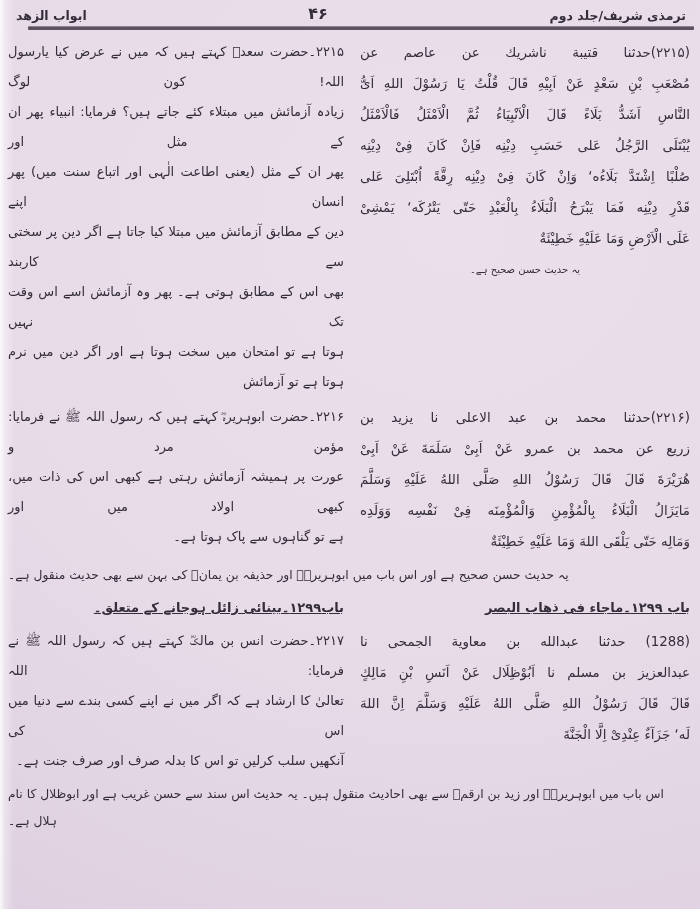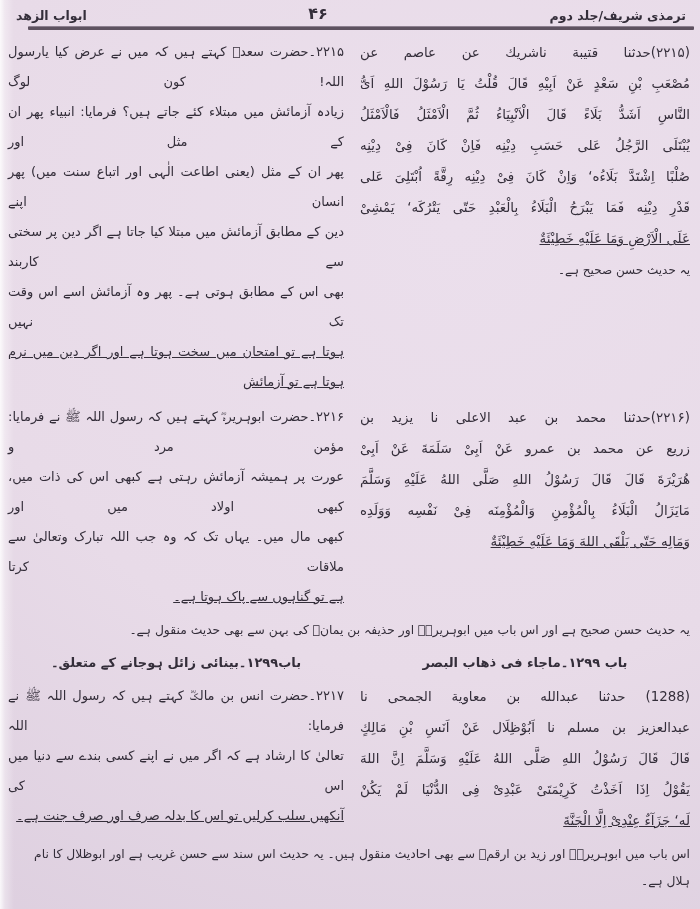--- a/index.html
+++ b/index.html
@@ -22,25 +22,25 @@
   .hdr-center { font-size: 16px; }
   .rule {
     height: 4px; margin: 2px 6px 0 28px; border-radius: 1px;
     background: linear-gradient(180deg, #8d8090 0 1px, var(--rule, #5e5260) 1px 4px);
   }
   .content { padding: 7px 10px 0 8px; }
   .row { display: flex; align-items: flex-start; gap: 16px; margin-bottom: 5px; }
   .acol { flex: 0 0 330px; font-size: 13.4px; line-height: 31px; }
   .ucol { flex: 1; min-width: 0; font-size: 13px; line-height: 30px; }
   .tline { text-align: justify; text-align-last: justify; }
-  .tline:last-child { text-align-last: start; text-decoration: underline; }
-  .grade-note { text-align: right; font-size: 12px; line-height: 30px; margin-top: 1px; }
-  .fullnote { text-align: right; font-size: 12.3px; line-height: 27px; margin-bottom: 5px; }
+  .tline:last-child { text-align-last: start; }
+  .grade-note { text-align: center; font-size: 10px; line-height: 30px; margin-top: 1px; }
+  .fullnote { text-align: left; font-size: 12.3px; line-height: 27px; margin-bottom: 5px; }
   .chapter { font-weight: bold; margin-bottom: 5px; }
-  .chapter .acol, .chapter .ucol { line-height: 27px; font-size: 13px; text-align: center; }
+  .chapter .acol, .chapter .ucol { line-height: 27px; font-size: 13px; text-align: right; text-decoration: underline; }
 </style>
 </head>
 <body>
 
 <div class="page">
 
   <div class="header">
     <span class="hdr-right">ترمذی شریف/جلد دوم</span>
     <span class="hdr-center">۴۶</span>
     <span class="hdr-left">ابواب الزهد</span>
@@ -82,40 +82,38 @@
             <div class="tline">زریع عن محمد بن عمرو عَنْ اَبِىْ سَلَمَةَ عَنْ اَبِىْ</div>
             <div class="tline">هُرَيْرَةَ قَالَ قَالَ رَسُوْلُ اللهِ صَلَّى اللهُ عَلَيْهِ وَسَلَّمَ</div>
             <div class="tline">مَايَزَالُ الْبَلَاءُ بِالْمُؤْمِنِ وَالْمُؤْمِنَه فِىْ نَفْسِه وَوَلَدِه</div>
             <div class="tline">وَمَالِه حَتّى يَلْقَى اللهَ وَمَا عَلَيْهِ خَطِيْئَةٌ</div>
           </div>
       </div>
       <div class="ucol">
         <div>
             <div class="tline">۲۲۱۶۔حضرت ابوہریرہؓ کہتے ہیں کہ رسول اللہ ﷺ نے فرمایا: مؤمن مرد و</div>
             <div class="tline">عورت پر ہمیشہ آزمائش رہتی ہے کبھی اس کی ذات میں، کبھی اولاد میں اور</div>
-            <div class="tline">کبھی مال میں۔ یہاں تک کہ وہ جب اللہ تبارک وتعالیٰ سے ملاقات کرتا</div>
             <div class="tline">ہے تو گناہوں سے پاک ہوتا ہے۔</div>
           </div>
       </div>
     </div>
 
     <div class="fullnote">یہ حدیث حسن صحیح ہے اور اس باب میں ابوہریرہؓ اور حذیفہ بن یمانؓ کی بہن سے بھی حدیث منقول ہے۔</div>
 
     <div class="row chapter">
       <div class="acol">باب ۱۲۹۹۔ماجاء فی ذهاب البصر</div>
       <div class="ucol">باب۱۲۹۹۔بینائی زائل ہوجانے کے متعلق۔</div>
     </div>
 
     <div class="row">
       <div class="acol">
         <div>
             <div class="tline">(1288) حدثنا عبدالله بن معاویة الجمحی نا</div>
             <div class="tline">عبدالعزیز بن مسلم نا اَبُوْظِلَال عَنْ اَنَسِ بْنِ مَالِكٍ</div>
             <div class="tline">قَالَ قَالَ رَسُوْلُ اللهِ صَلَّى اللهُ عَلَيْهِ وَسَلَّمَ اِنَّ اللهَ</div>
-            <div class="tline">يَقُوْلُ اِذَا اَخَذْتُ كَرِيْمَتَىْ عَبْدِىْ فِى الدُّنْيَا لَمْ يَكُنْ</div>
             <div class="tline">لَه‘ جَزَآءٌ عِنْدِىْ اِلَّا الْجَنَّةَ</div>
           </div>
       </div>
       <div class="ucol">
         <div>
             <div class="tline">۲۲۱۷۔حضرت انس بن مالکؓ کہتے ہیں کہ رسول اللہ ﷺ نے فرمایا: اللہ</div>
             <div class="tline">تعالیٰ کا ارشاد ہے کہ اگر میں نے اپنے کسی بندے سے دنیا میں اس کی</div>
             <div class="tline">آنکھیں سلب کرلیں تو اس کا بدلہ صرف اور صرف جنت ہے۔</div>
           </div>
       </div>

